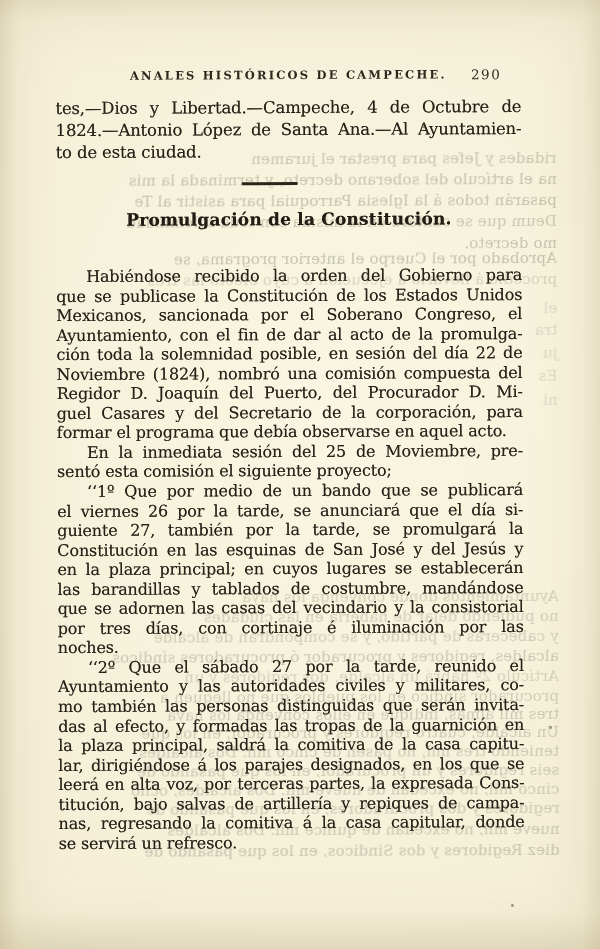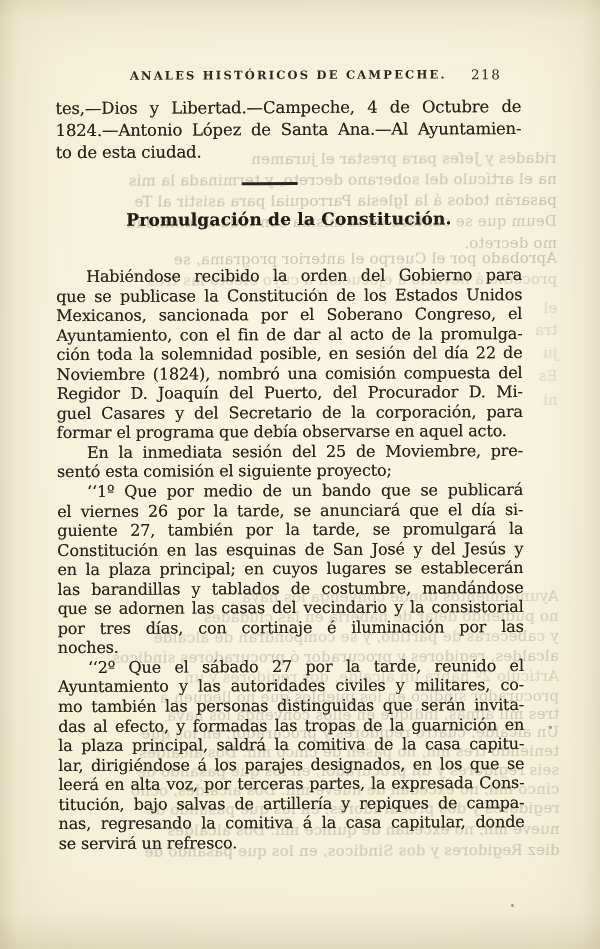--- a/index.html
+++ b/index.html
@@ -105,21 +105,21 @@
         <div class="bleed-line" style="top: 781px; opacity: 0.75;">cinco mil, no excedan de nueve mil. Dos alcaldes, ocho</div>
         <div class="bleed-line" style="top: 800px; opacity: 0.75;">regidores y dos procuradores, en los que pasando de</div>
         <div class="bleed-line" style="top: 821px; opacity: 0.8;">nueve mil, no excedan de quince mil. Dos alcaldes</div>
         <div class="bleed-line" style="top: 842px; opacity: 0.85;">diez Regidores y dos Sindicos, en los que pasando de</div>
       </div>
 
     <div class="text-col">
 
       <div class="header">
         <span class="header-title">ANALES HISTÓRICOS DE CAMPECHE.</span>
-        <span class="page-number">218</span>
+        <span class="page-number">290</span>
       </div>
 
       <div class="intro" id="intro">
           <div class="tline">tes,—Dios y Libertad.—Campeche, 4 de Octubre de</div>
           <div class="tline">1824.—Antonio López de Santa Ana.—Al Ayuntamien-</div>
           <div class="tline end">to de esta ciudad.</div>
         </div>
 
       <div class="divider"></div>
 

